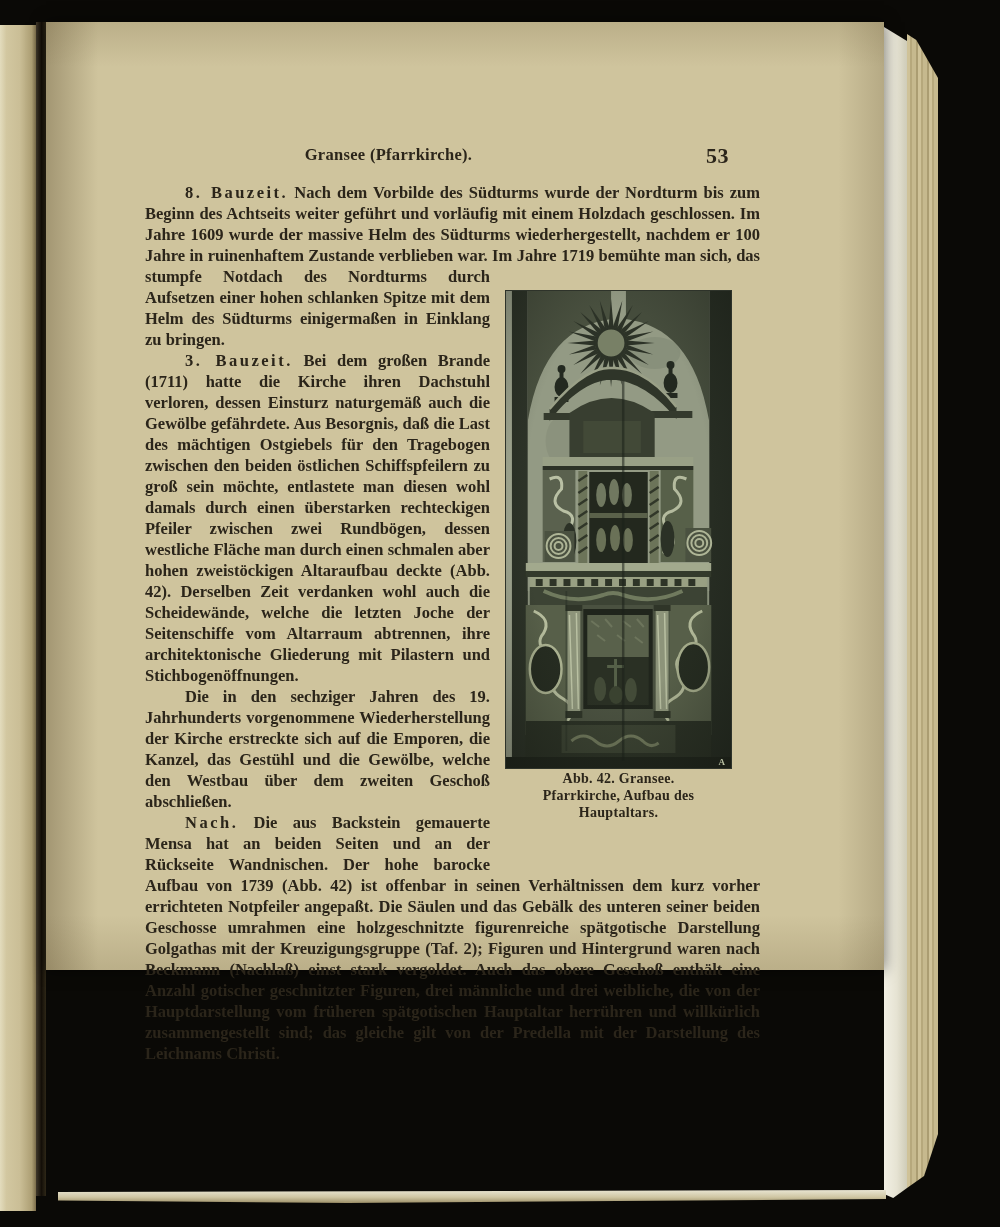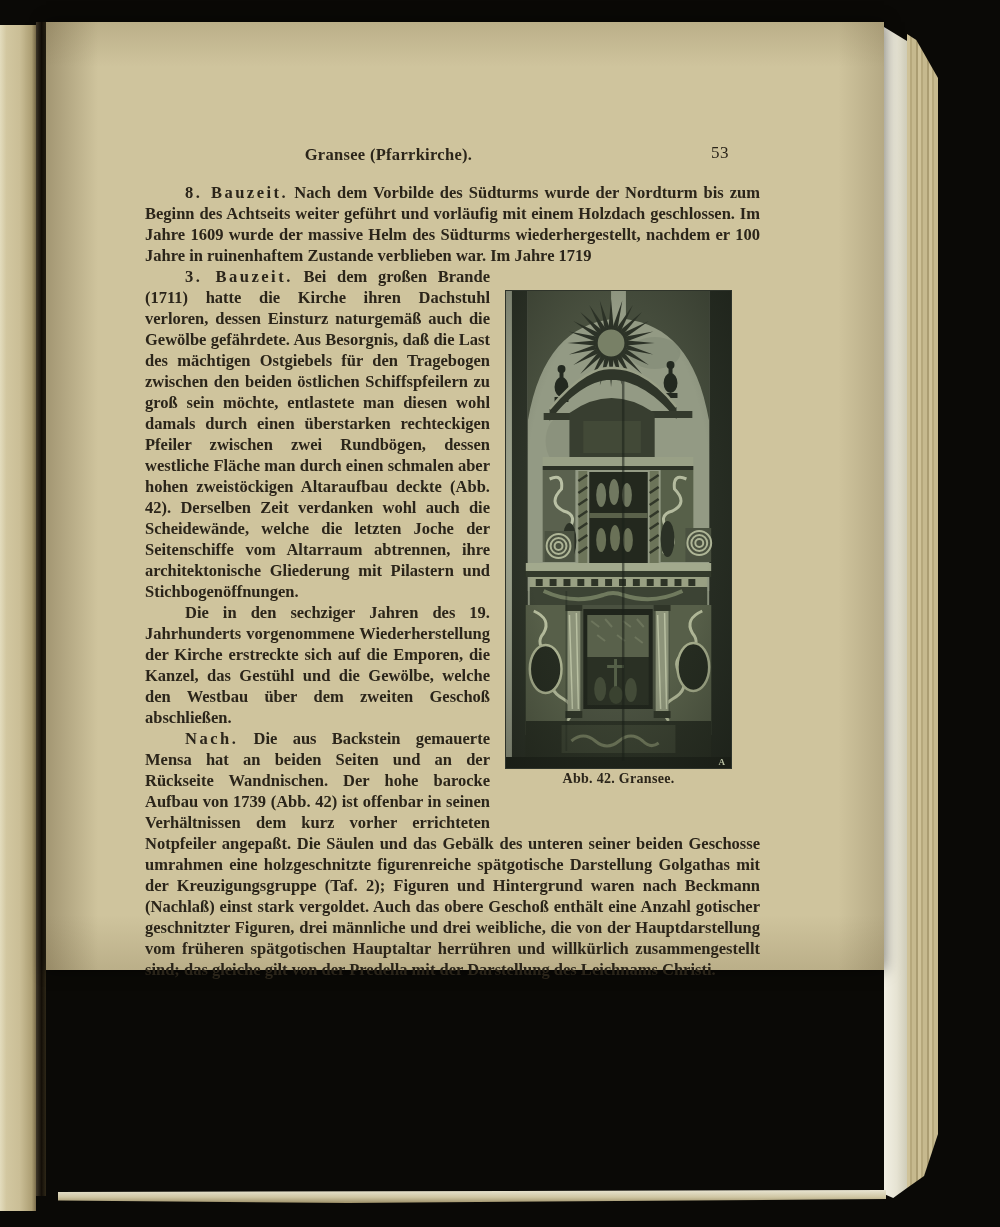--- a/index.html
+++ b/index.html
@@ -49,21 +49,21 @@
     position:absolute;left:99px;top:123px;width:615px;height:24px;
     color:#2b251a;
   }
   .running-title{
     display:block;text-align:center;
     transform:translateX(-64px);
     font-size:16.5px;font-weight:bold;letter-spacing:.3px;
   }
   .page-number{
     position:absolute;right:31px;top:-2px;
-    font-size:17px;font-weight:normal;letter-spacing:.5px;
+    font-size:22px;font-weight:bold;letter-spacing:.5px;
   }
   .text-block{
     position:absolute;left:99px;top:160px;width:615px;
     color:#2b251a;
     font-size:16.5px;font-weight:bold;line-height:21px;
     text-align:justify;
   }
   .para{margin:0;text-indent:40px;}
   .spaced{letter-spacing:2.5px;}
   
@@ -274,22 +274,24 @@
             </g>
 
             <rect x="117" y="90" width="2.5" height="380" fill="#1c211a" opacity="0.55"></rect>
             <rect x="60" y="300" width="1.8" height="160" fill="#1c211a" opacity="0.3"></rect>
             <rect width="227" height="477" fill="url(#vg)"></rect>
           </svg>
         </span>
         <span class="photo-mark">A</span>
         <span class="figcap">
           <span>Abb. 42. Gransee.</span>
+          <span>Pfarrkirche, Aufbau des Hauptaltars.</span>
         </span>
       </span>
+      <span>bemühte man sich, das stumpfe Notdach des Nordturms durch Aufsetzen einer hohen schlanken Spitze mit dem Helm des Südturms einigermaßen in Einklang zu bringen.</span>
     </p>
 
     <p class="para">
       <span class="spaced">3. Bauzeit.</span>
       <span>Bei dem großen Brande (1711) hatte die Kirche ihren Dachstuhl verloren, dessen Einsturz naturgemäß auch die Gewölbe gefährdete. Aus Besorgnis, daß die Last des mächtigen Ostgiebels für den Tragebogen zwischen den beiden östlichen Schiffspfeilern zu groß sein möchte, entlastete man diesen wohl damals durch einen überstarken rechteckigen Pfeiler zwischen zwei Rundbögen, dessen westliche Fläche man durch einen schmalen aber hohen zweistöckigen Altaraufbau deckte (Abb. 42). Derselben Zeit verdanken wohl auch die Scheidewände, welche die letzten Joche der Seitenschiffe vom Altarraum abtrennen, ihre architektonische Gliederung mit Pilastern und Stichbogenöffnungen.</span>
     </p>
 
     <p class="para">
       <span>Die in den sechziger Jahren des 19. Jahrhunderts vorgenommene Wiederherstellung der Kirche erstreckte sich auf die Emporen, die Kanzel, das Gestühl und die Gewölbe, welche den Westbau über dem zweiten Geschoß abschließen.</span>
     </p>

